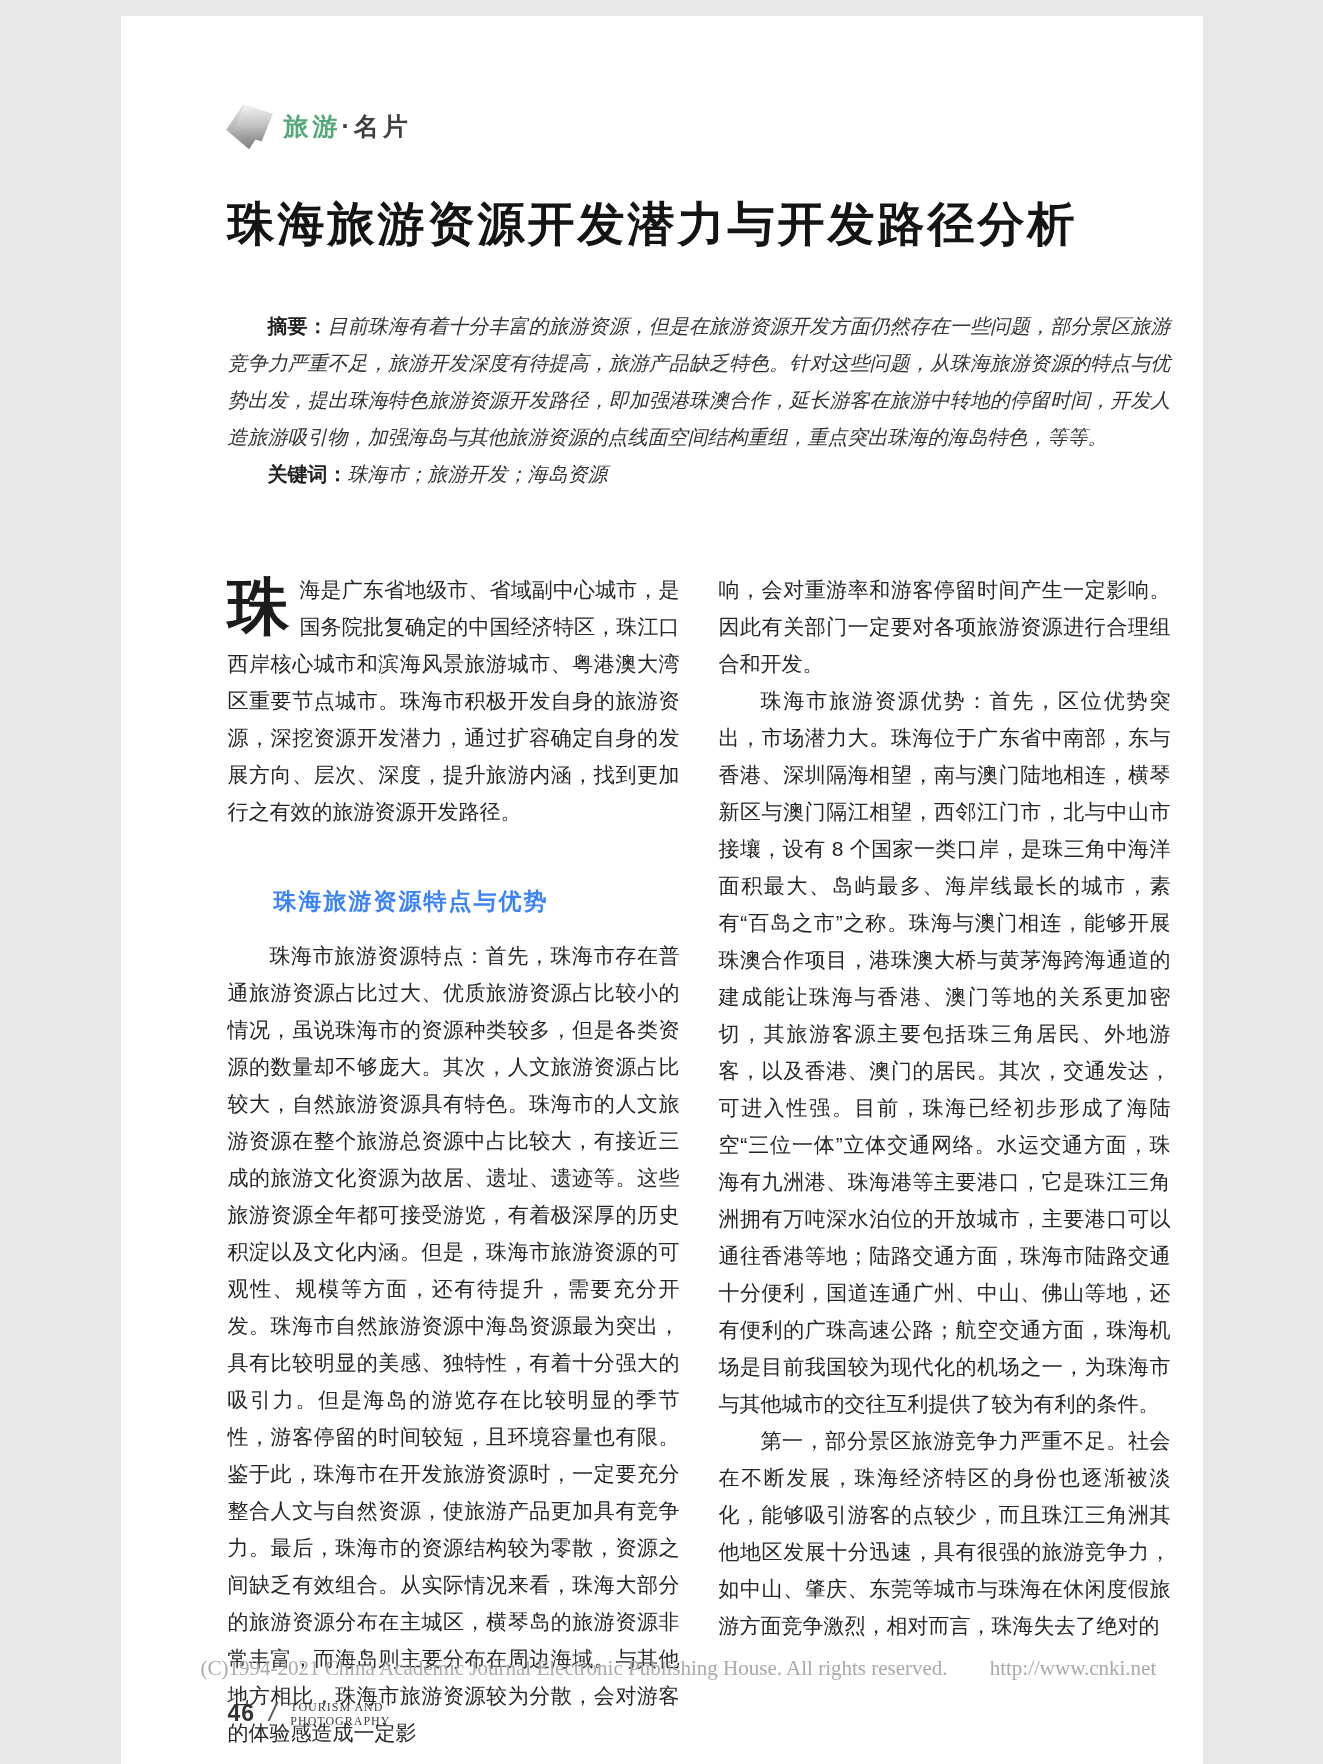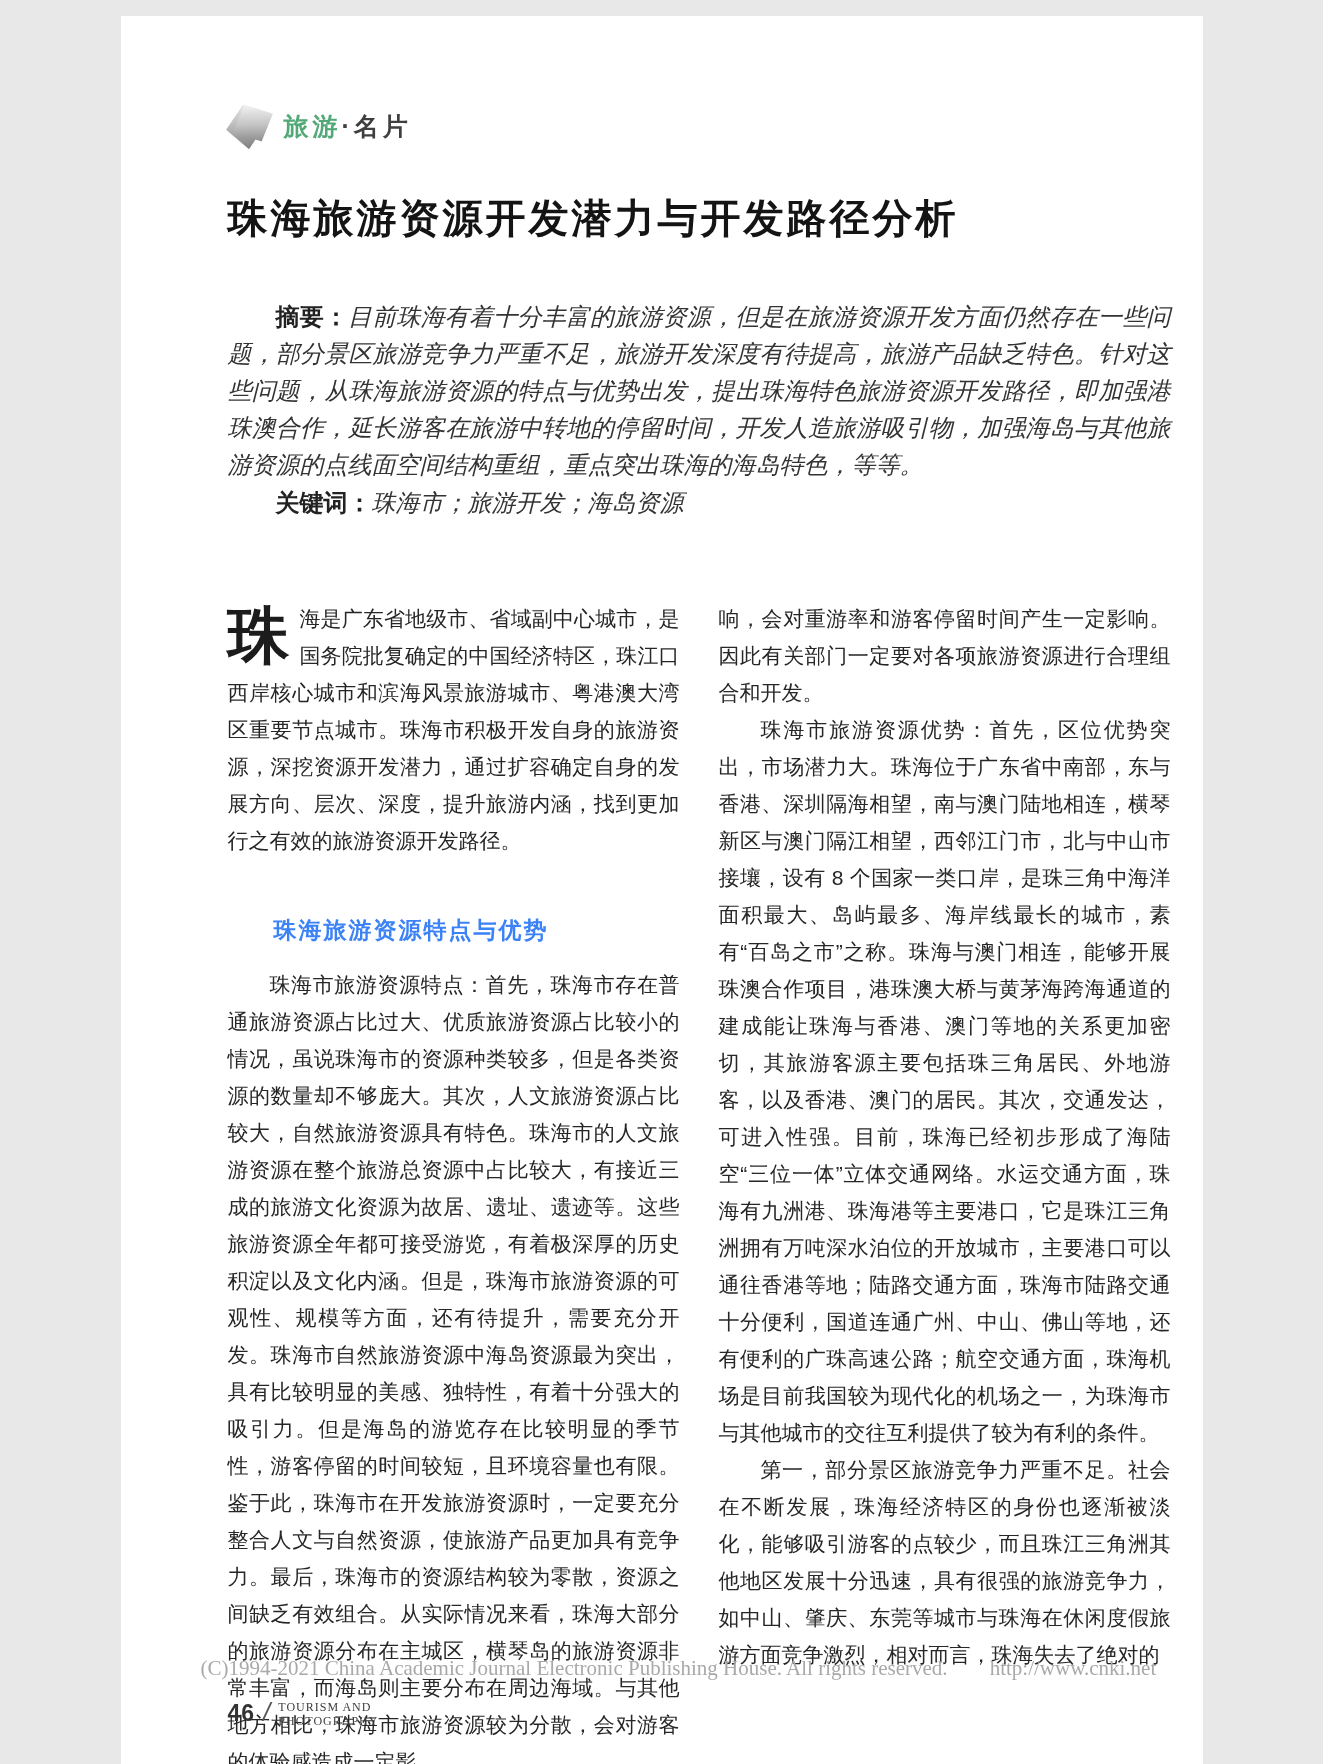--- a/index.html
+++ b/index.html
@@ -30,34 +30,34 @@
     background: linear-gradient(160deg, #f4f4f4 0%, #c4c4c4 55%, #8d8d8d 100%);
   }
   .rubric-text { font-size: 25px; letter-spacing: 4px; font-weight: 600; color: #3f3f3f; }
   .rubric-text .green { color: #53a877; }
 
   
   .article-title {
     margin: 42px 0 0 0;
     font-family: "Liberation Serif", "DejaVu Serif", serif;
     font-weight: 600;
-    font-size: 40px;
+    font-size: 47px;
     letter-spacing: 3px;
     color: #141414;
     line-height: 1.45;
   }
   .byline { margin-top: 24px; font-size: 20px; letter-spacing: 1px; color: #2e2e2e; }
 
   
   .abstract-block { margin-top: 50px; }
   .abstract-para, .keywords-para {
     margin: 0;
     font-family: "Liberation Serif", "DejaVu Serif", serif;
     font-style: italic;
-    font-size: 24px;
+    font-size: 20px;
     line-height: 37px;
     text-align: justify;
     color: #333333;
   }
   .abstract-para { text-indent: 2em; }
   .keywords-para { text-indent: 2em; margin-top: 0; }
   .abstract-para .lbl, .keywords-para .lbl {
     font-style: normal; font-weight: 700;
     font-family: "Liberation Sans", "DejaVu Sans", sans-serif;
     color: #222;
@@ -94,21 +94,21 @@
 
   
   .copyright {
     position: absolute; left: 80px; top: 1640px;
     font-family: "Liberation Serif", "DejaVu Serif", serif;
     font-size: 21px; color: #a9a9a9; white-space: nowrap;
   }
   .copyright .url { margin-left: 42px; }
   .pagenum-row {
     position: absolute; left: 107px; top: 1682px;
-    display: flex; align-items: center; gap: 8px;
+    display: flex; align-items: center; gap: 14px;
   }
   .pg-num { font-size: 23px; font-weight: 600; color: #333; letter-spacing: 1px; }
   .pg-slash { font-size: 26px; color: #555; font-style: italic; transform: translateY(-1px); }
   .journal-name {
     font-family: "Liberation Serif", "DejaVu Serif", serif;
     font-size: 12px; line-height: 14px; letter-spacing: 1px;
     color: #3c3c3c; font-weight: 400;
   }
 </style>
 </head>

